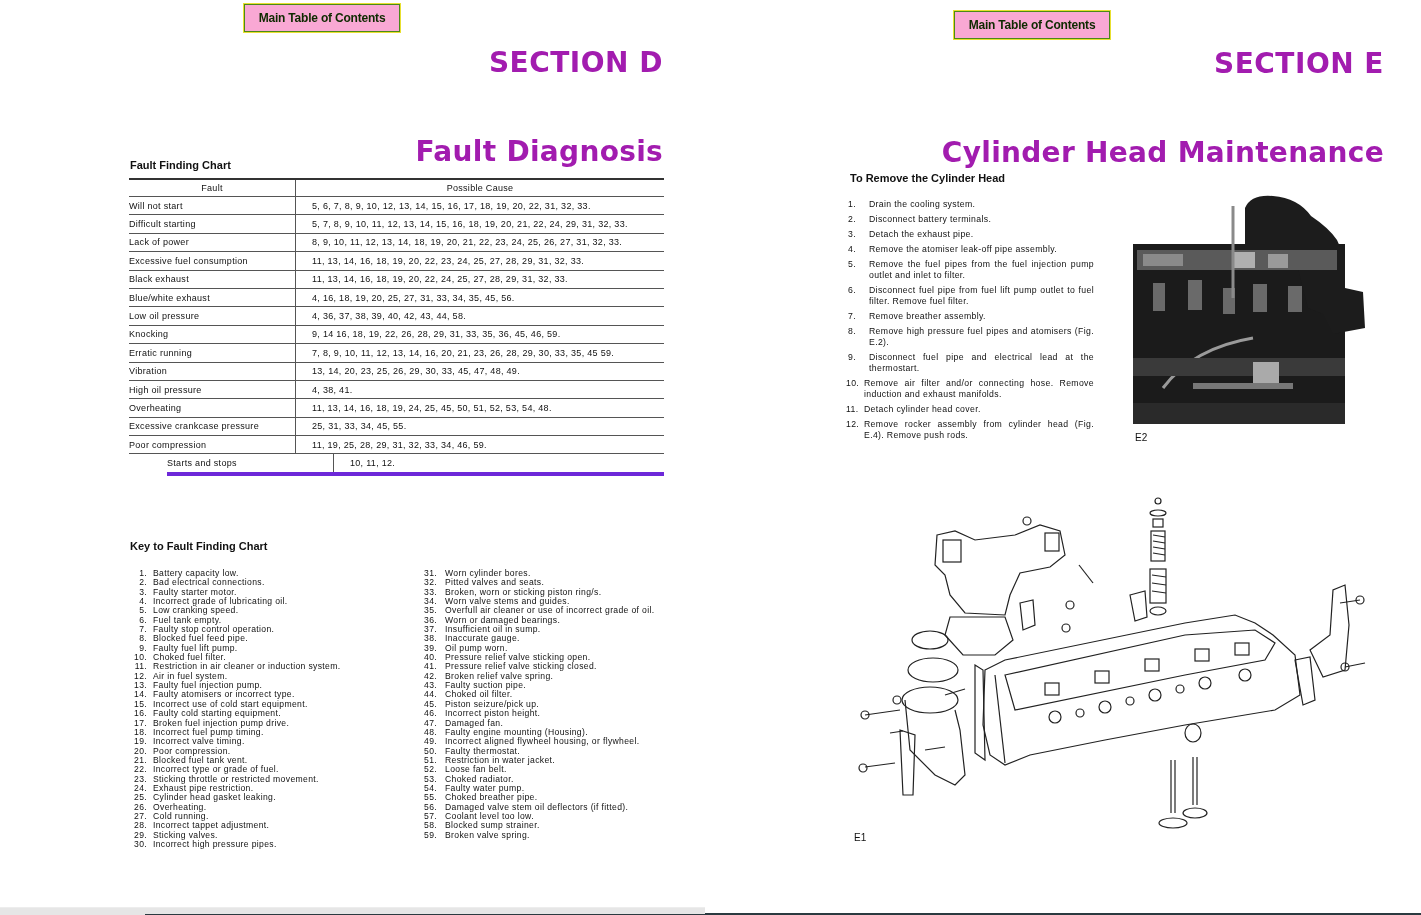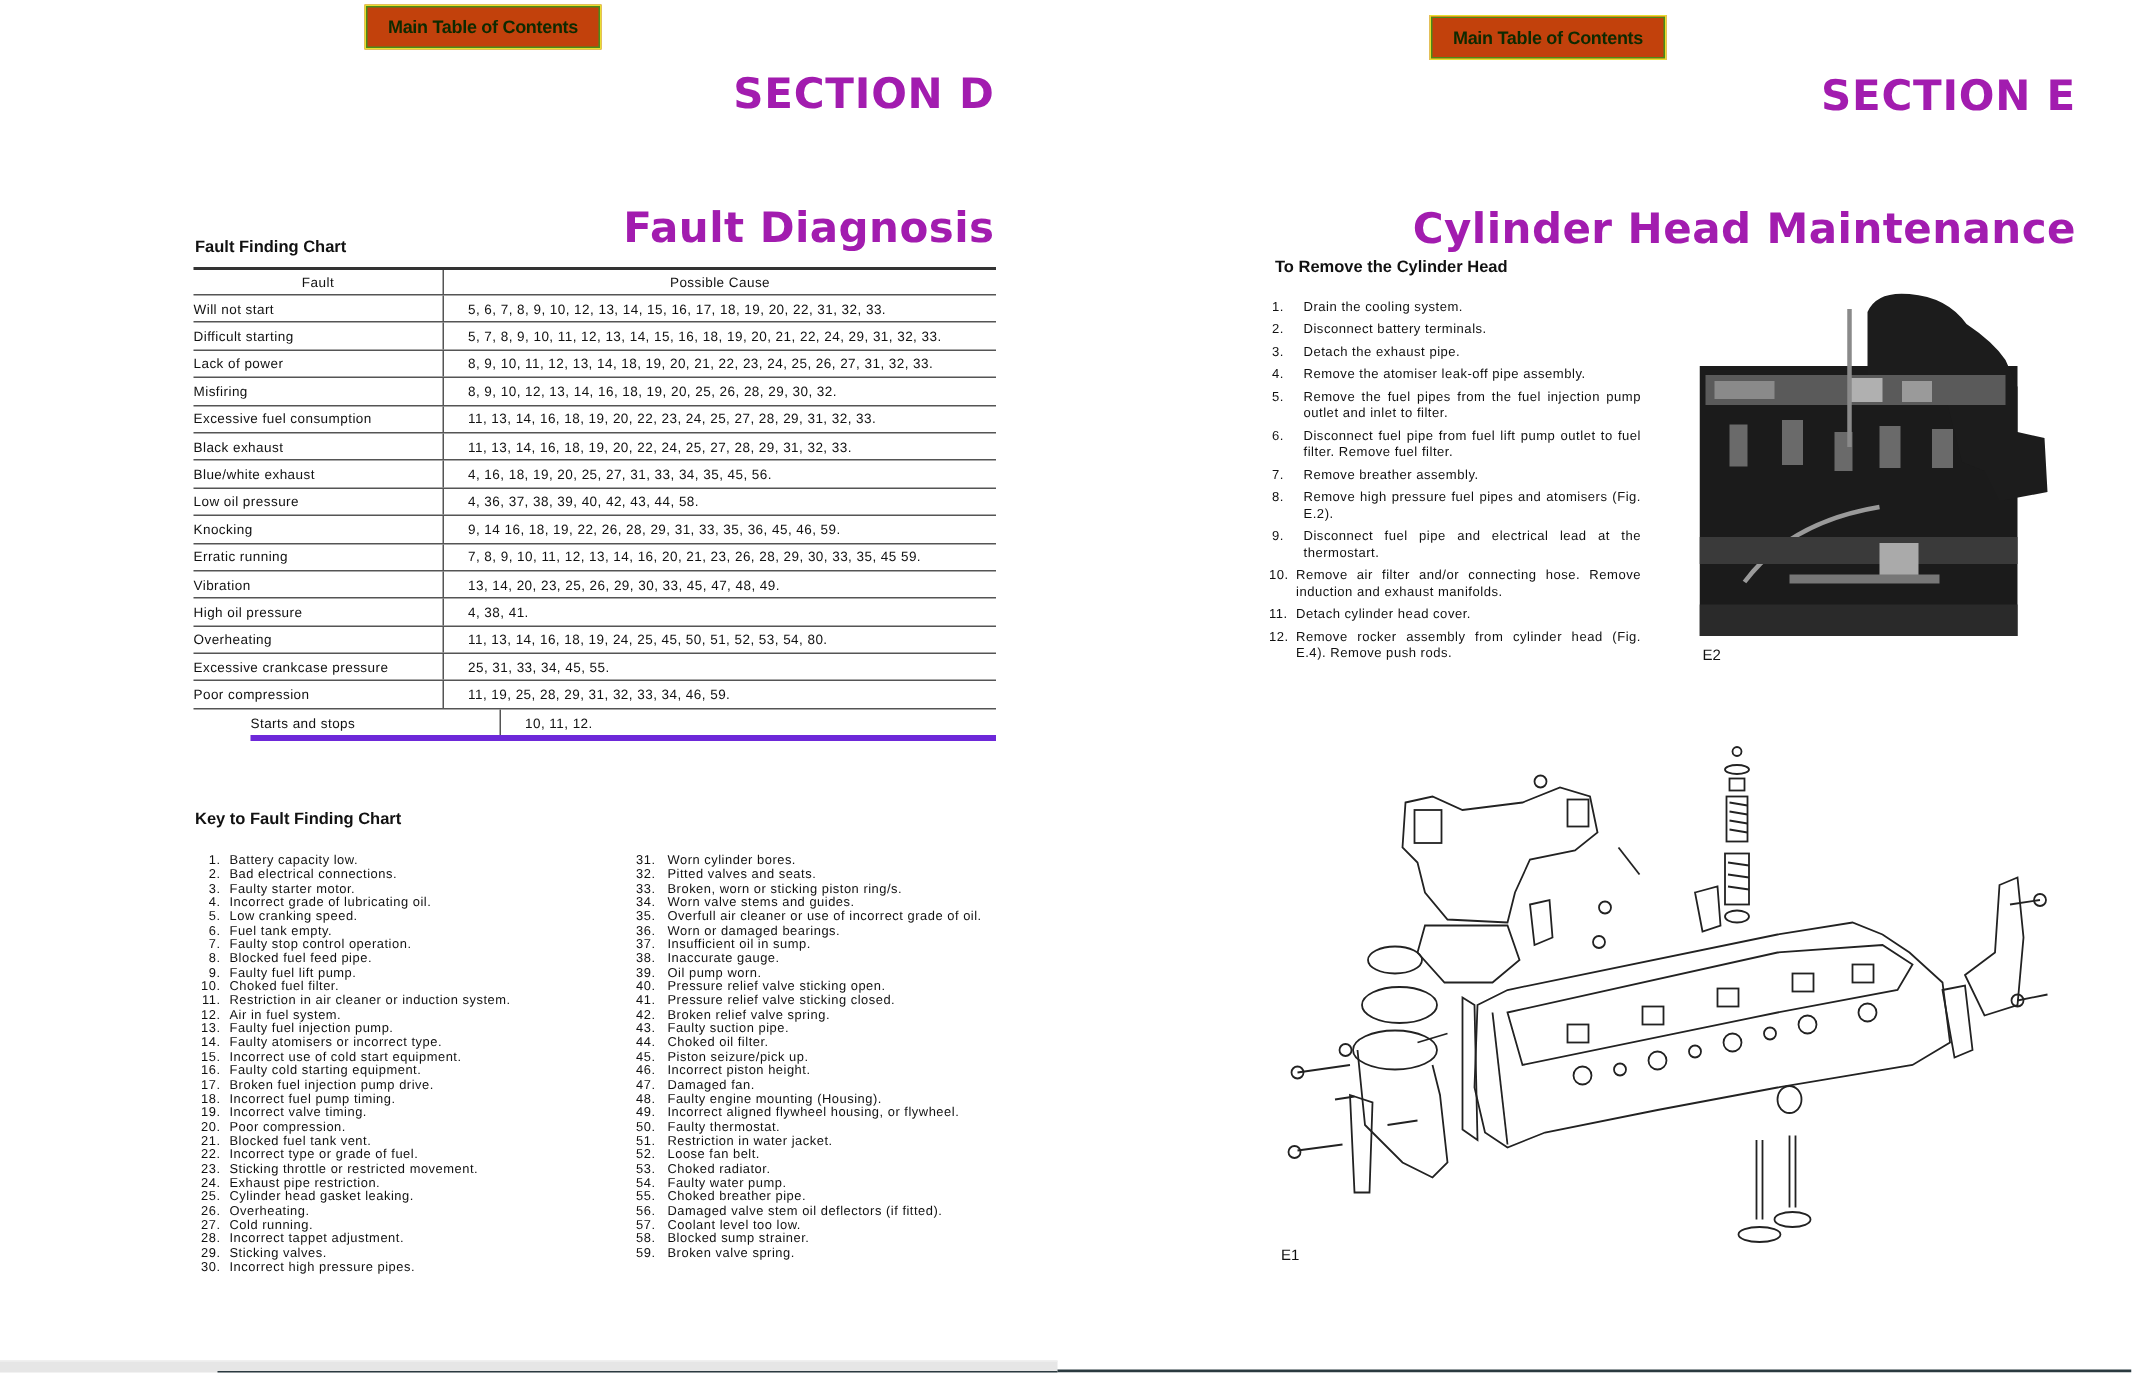--- a/index.html
+++ b/index.html
@@ -7,21 +7,21 @@
     width:1421px; height:915px; position:relative; overflow:hidden;
     background:#ffffff; color:#111;
     font-family:"Liberation Sans", sans-serif;
   }
   .page { position:absolute; top:0; height:907px; }
   .page-d { left:0; width:705px; }
   .page-e { left:705px; width:716px; }
 
   .toc-btn {
     position:absolute; height:28px; width:156px;
-    background:#c2410c; border:1px solid #e8e030; box-shadow: inset 0 0 0 1px #4a8a18;
+    background:#f9a8d4; border:1px solid #e8e030; box-shadow: inset 0 0 0 1px #4a8a18;
     color:#0e2a00; font-size:12px; font-weight:bold; letter-spacing:-0.2px;
     display:flex; align-items:center; justify-content:center; cursor:pointer;
     font-family:"Liberation Sans", sans-serif;
   }
   .section-title {
     position:absolute; text-align:right; font-weight:bold; color:#a21caf;
     font-family:"DejaVu Sans", sans-serif; white-space:nowrap;
   }
   .sec-line1 { font-size:28px; letter-spacing:0.5px; }
   .sec-line2 { font-size:28px; letter-spacing:0.3px;margin-top:48px; }
@@ -93,24 +93,20 @@
         </div>
         <div class="ft-row">
           <div class="ft-fault">Difficult starting</div>
           <div class="ft-cause">5, 7, 8, 9, 10, 11, 12, 13, 14, 15, 16, 18,  19, 20, 21, 22, 24, 29, 31, 32, 33.</div>
         </div>
         <div class="ft-row">
           <div class="ft-fault">Lack of power</div>
           <div class="ft-cause">8, 9, 10, 11, 12, 13, 14, 18, 19, 20, 21, 22,  23, 24, 25, 26, 27, 31, 32, 33.</div>
         </div>
         <div class="ft-row">
-          <div class="ft-fault">Misfiring</div>
-          <div class="ft-cause">8, 9, 10, 12, 13, 14, 16, 18, 19, 20, 25, 26,  28, 29, 30, 32.</div>
-        </div>
-        <div class="ft-row">
           <div class="ft-fault">Excessive fuel consumption</div>
           <div class="ft-cause">11, 13, 14, 16, 18, 19, 20, 22, 23, 24, 25, 27, 28, 29, 31, 32, 33.</div>
         </div>
         <div class="ft-row">
           <div class="ft-fault">Black exhaust</div>
           <div class="ft-cause">11, 13, 14, 16, 18, 19, 20, 22, 24, 25, 27, 28, 29, 31, 32, 33.</div>
         </div>
         <div class="ft-row">
           <div class="ft-fault">Blue/white exhaust</div>
           <div class="ft-cause">4, 16, 18, 19, 20, 25, 27, 31, 33, 34, 35, 45, 56.</div>
@@ -130,21 +126,21 @@
         <div class="ft-row">
           <div class="ft-fault">Vibration</div>
           <div class="ft-cause">13, 14, 20, 23, 25, 26, 29, 30, 33, 45, 47, 48, 49.</div>
         </div>
         <div class="ft-row">
           <div class="ft-fault">High oil pressure</div>
           <div class="ft-cause">4, 38, 41.</div>
         </div>
         <div class="ft-row">
           <div class="ft-fault">Overheating</div>
-          <div class="ft-cause">11, 13, 14, 16, 18, 19, 24, 25, 45, 50, 51, 52, 53, 54, 80.</div>
+          <div class="ft-cause">11, 13, 14, 16, 18, 19, 24, 25, 45, 50, 51, 52, 53, 54, 48.</div>
         </div>
         <div class="ft-row">
           <div class="ft-fault">Excessive crankcase pressure</div>
           <div class="ft-cause">25, 31, 33, 34, 45, 55.</div>
         </div>
         <div class="ft-row">
           <div class="ft-fault">Poor compression</div>
           <div class="ft-cause">11, 19, 25, 28, 29, 31, 32, 33, 34, 46, 59.</div>
         </div>
         <div class="ft-row last">

